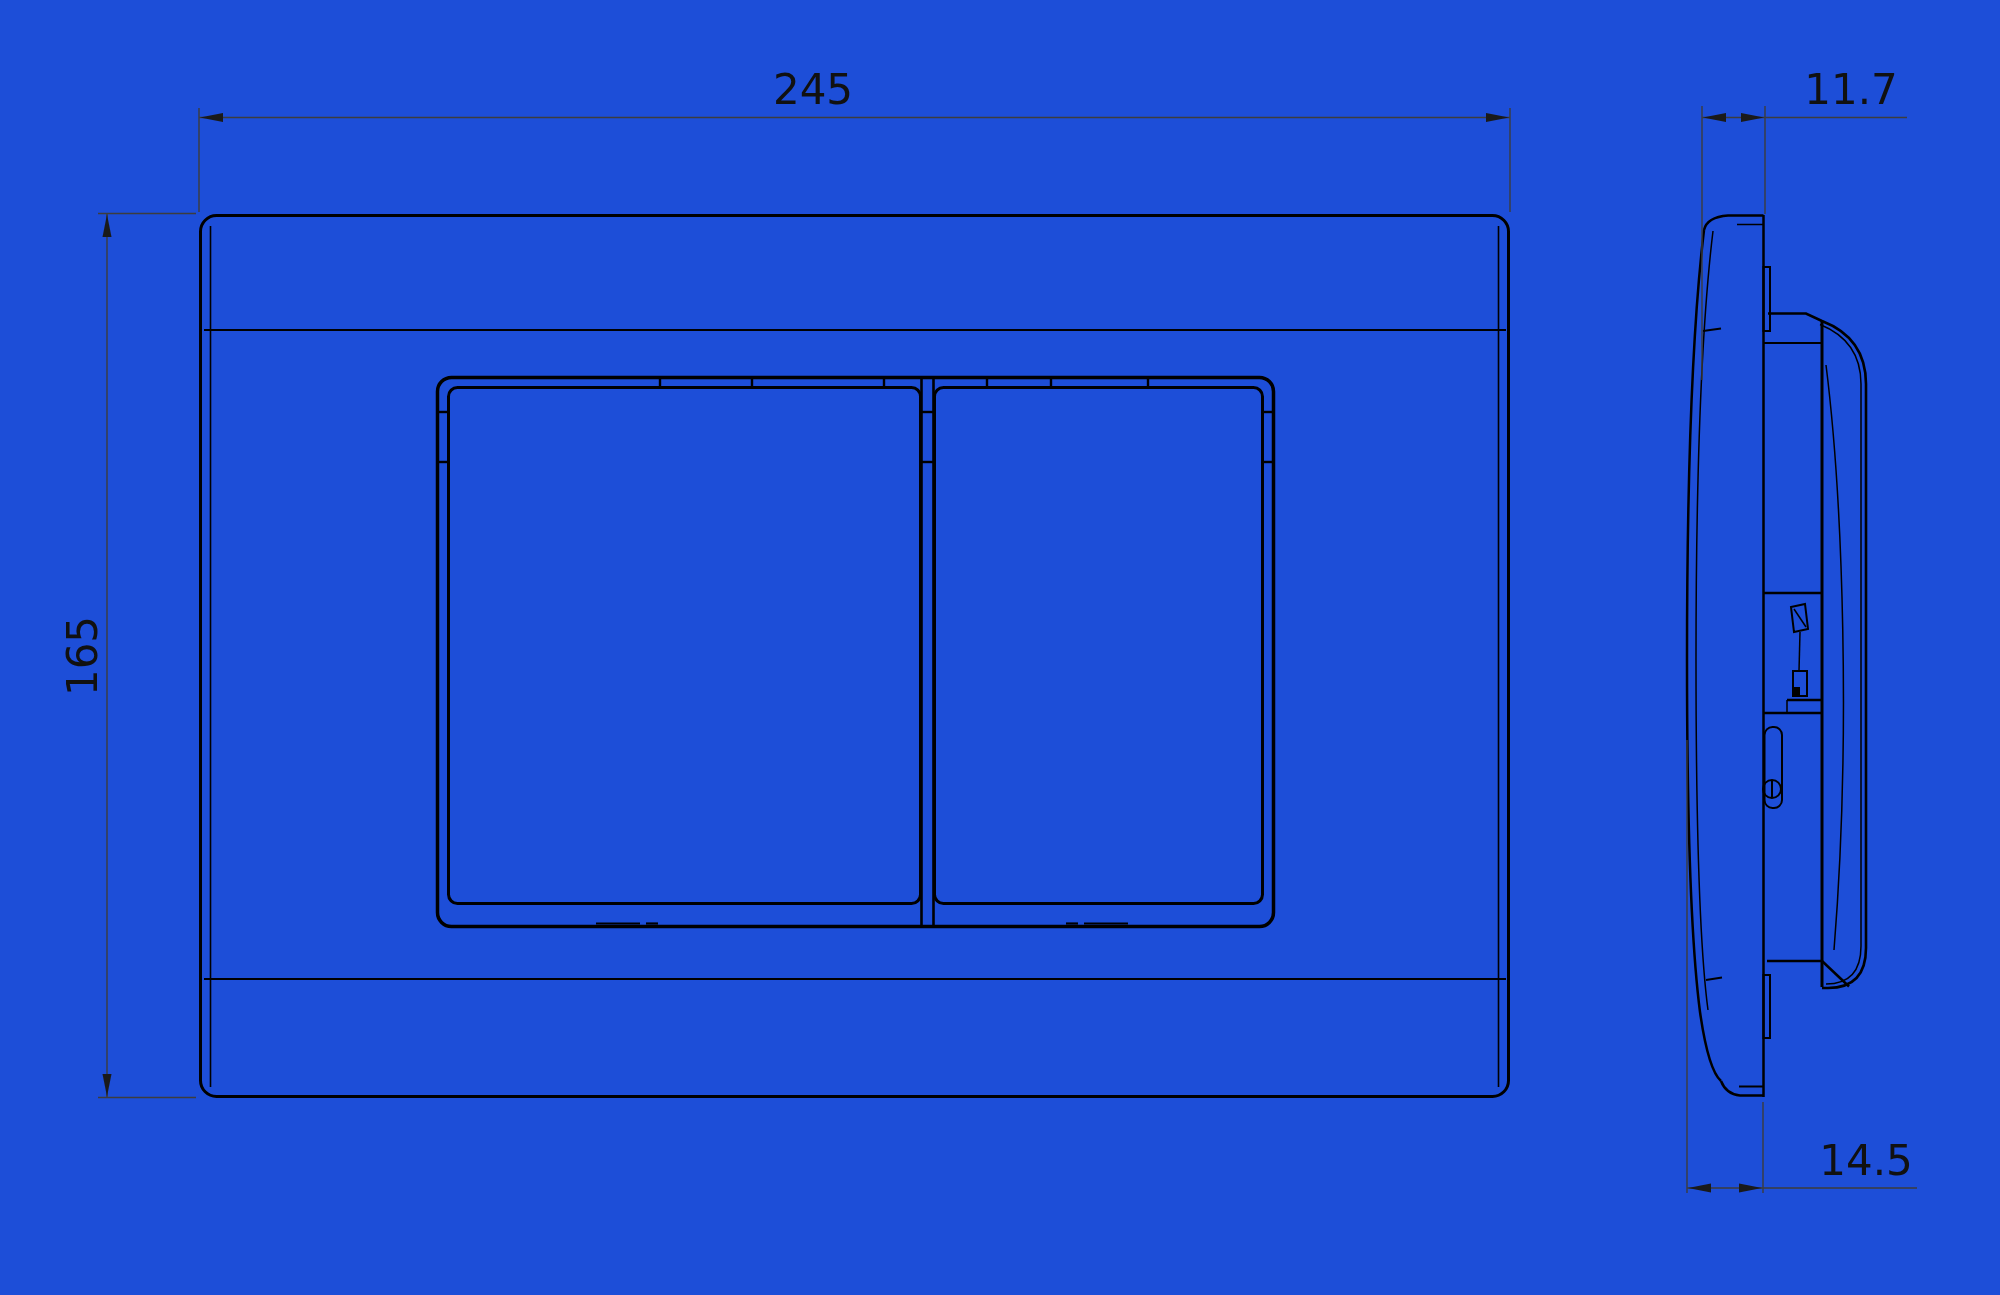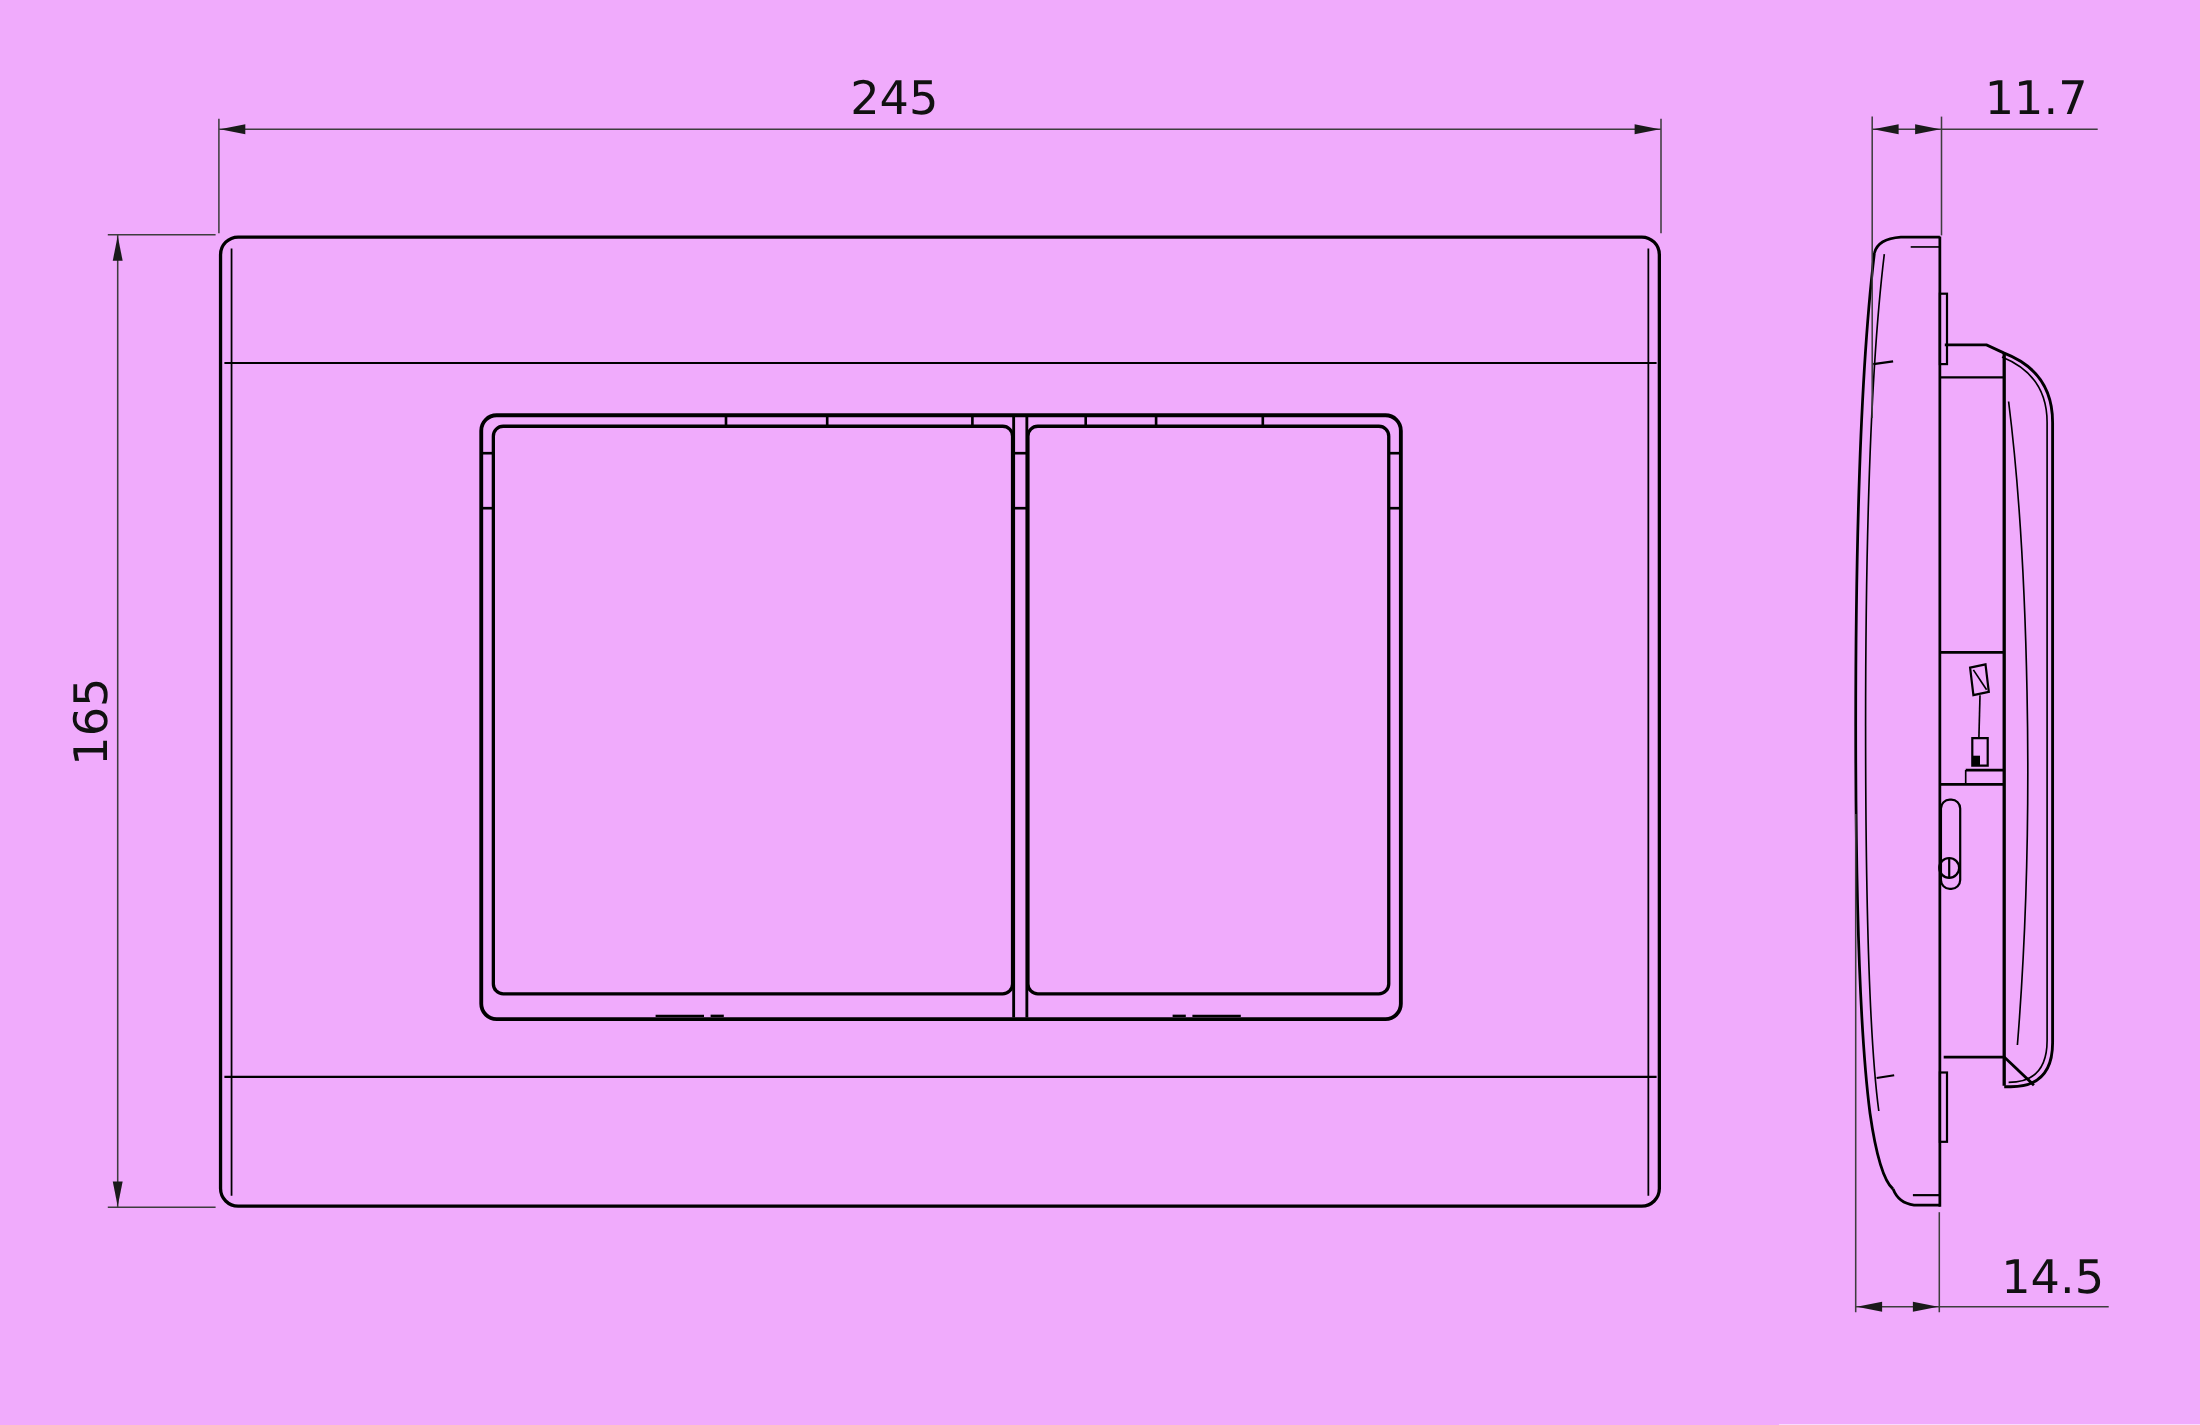--- a/index.html
+++ b/index.html
@@ -1,19 +1,19 @@
 <!DOCTYPE html>
 <html><head>
 <meta charset="utf-8">
 <style>
   html,body{margin:0;padding:0;background:#ffffff;}
   .canvas{
     position:relative;
     width:2000px;height:1295px;
-    background:#f0abfc;
+    background:#1d4ed8;
     overflow:hidden;
     font-family:"DejaVu Sans", sans-serif;
   }
   svg{position:absolute;left:0;top:0;}
   .edge      {stroke:#000000;fill:none;}
   .dimline   {stroke:#3d3d3d;stroke-width:1.4;fill:none;}
   .arrow     {fill:#1a1a1a;stroke:none;}
   .dimtext   {font-family:"DejaVu Sans", sans-serif;font-size:42px;fill:#111111;}
 </style>
 </head>

